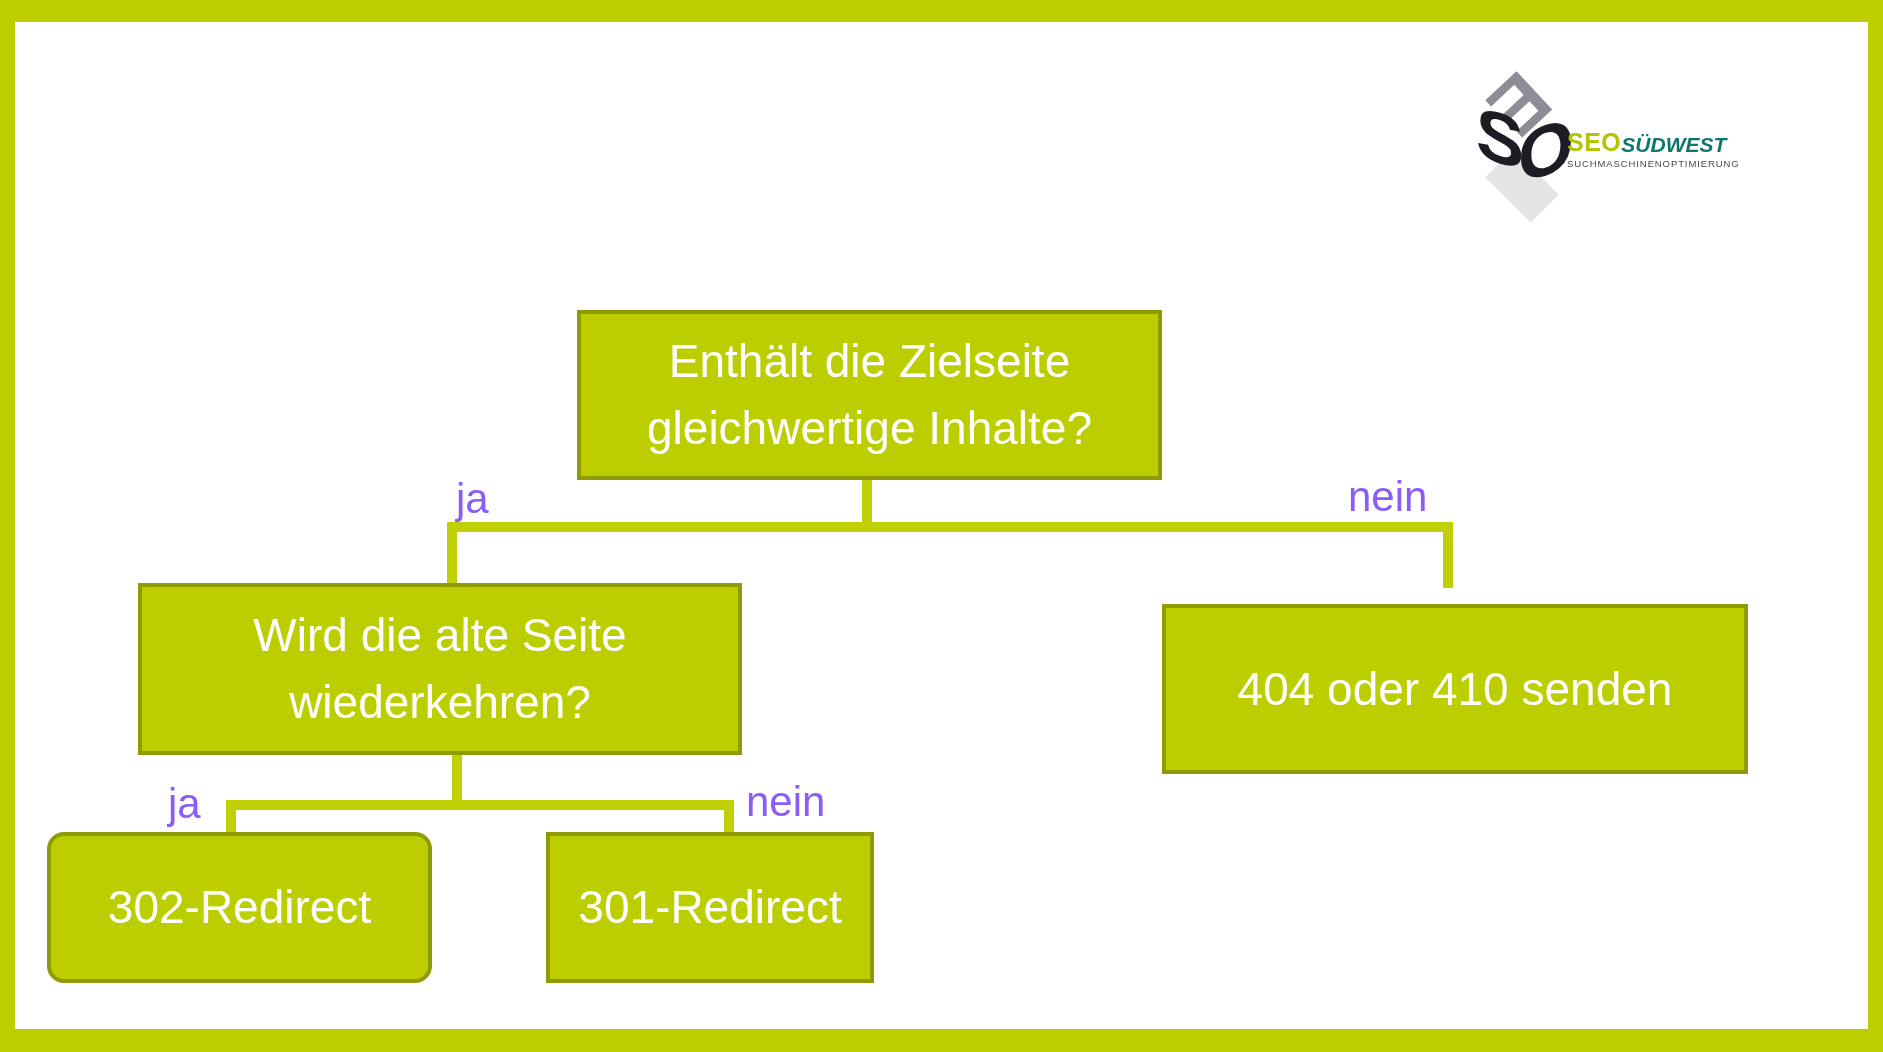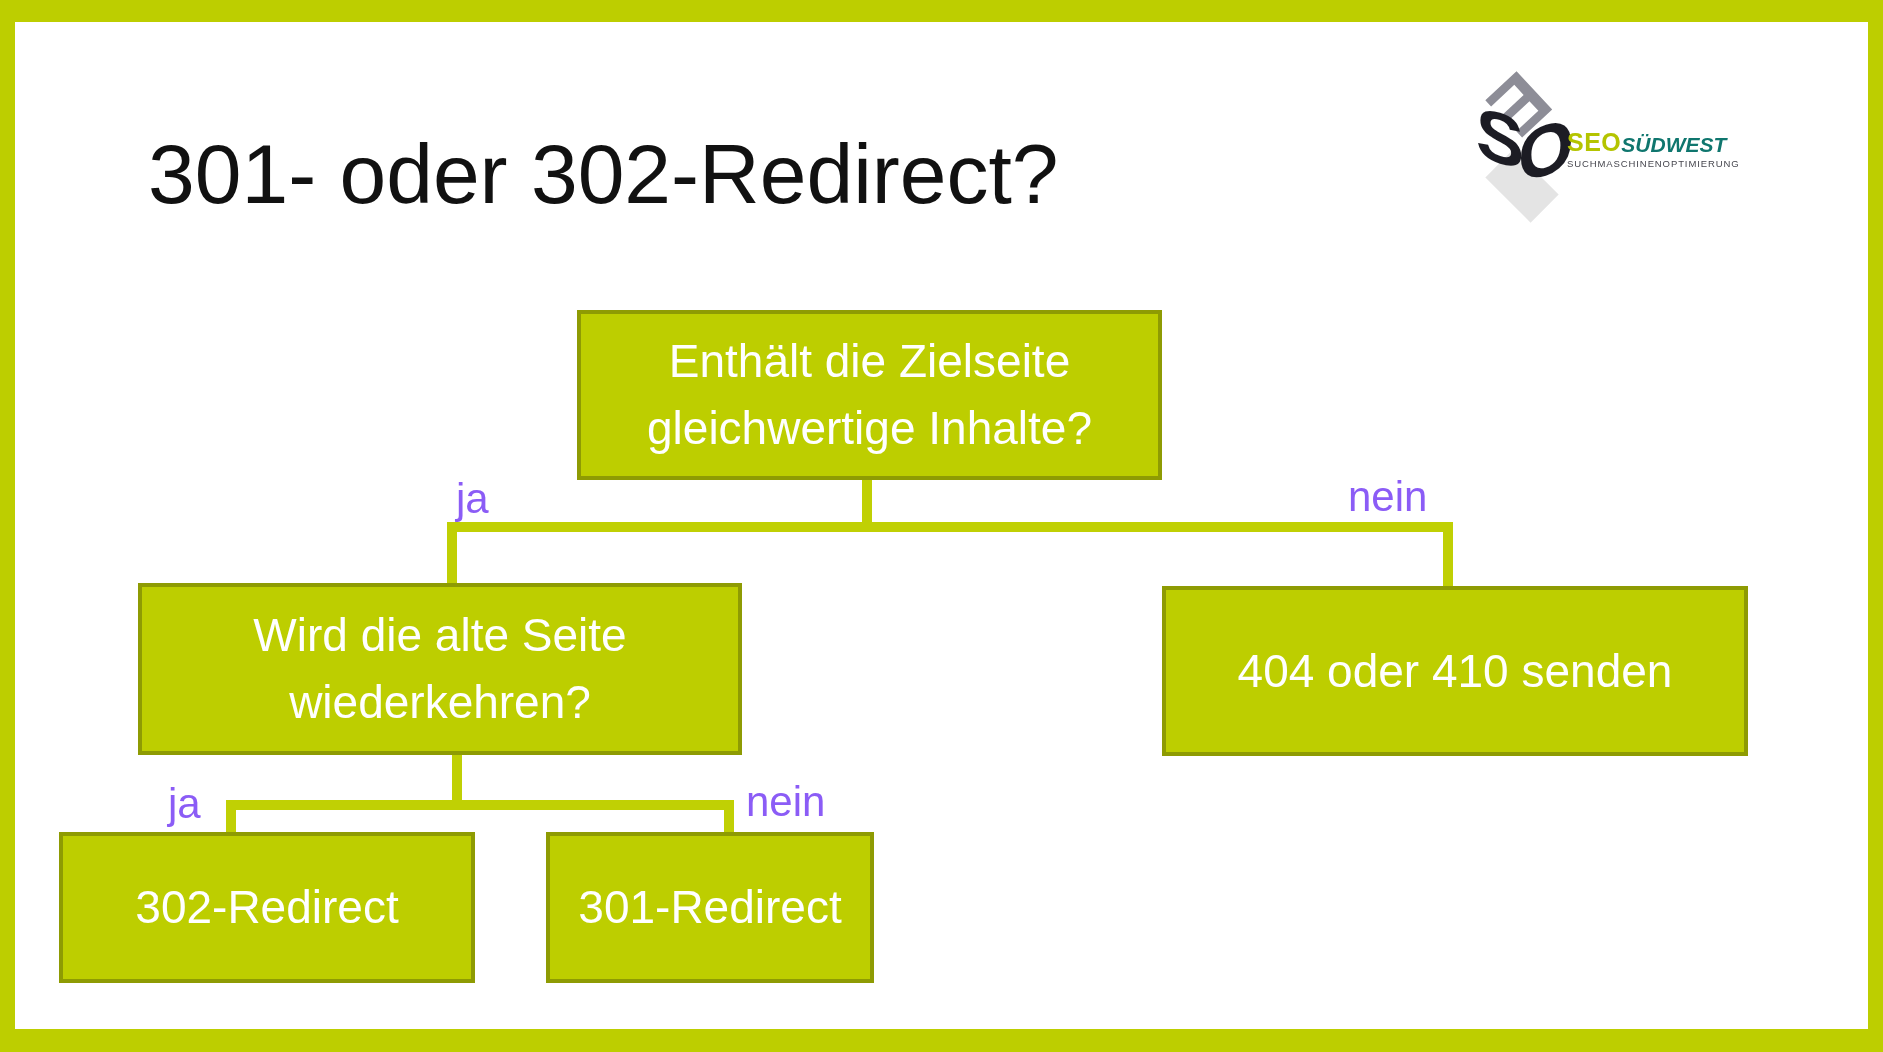--- a/index.html
+++ b/index.html
@@ -41,22 +41,22 @@
   
   .node {
     position:absolute; box-sizing:border-box;
     background:#bdce00; border:4px solid #8e9b03;
     display:flex; align-items:center; justify-content:center;
     text-align:center; color:#ffffff;
     font-size:46px; line-height:1.45; padding:0 30px;
   }
   .node-root { left:577px; top:310px; width:585px; height:170px; }
   .node-mid-left { left:138px; top:583px; width:604px; height:172px; }
-  .node-mid-right { left:1162px; top:586px; width:586px; height:170px; }
-  .node-bottom-left { left:59px; top:832px; width:416px; height:151px; padding:0 10px; }
+  .node-mid-right { left:1162px; top:604px; width:586px; height:170px; }
+  .node-bottom-left { left:47px; top:832px; width:385px; height:151px; padding:0 10px;border-radius:17px; }
   .node-bottom-right { left:546px; top:832px; width:328px; height:151px; padding:0 10px; }
 
   
   .conn { position:absolute; background:#c0d004; }
   .c-root-v   { left:862px; top:478px; width:10px; height:49px; }
   .c-h1       { left:447px; top:522px; width:1006px; height:10px; }
   .c-left1-v  { left:447px; top:522px; width:10px; height:63px; }
   .c-right1-v { left:1443px; top:522px; width:10px; height:66px; }
   .c-mid2-v   { left:452px; top:753px; width:10px; height:53px; }
   .c-h2       { left:226px; top:800px; width:508px; height:10px; }
@@ -73,21 +73,20 @@
 </head>
 <body>
 
 <div class="slide">
 
   <div class="frame frame-top"></div>
   <div class="frame frame-left"></div>
   <div class="frame frame-right"></div>
   <div class="frame frame-bottom"></div>
 
-  <div class="title">301- oder 302-Redirect?</div>
 
   <div class="logo">
     <div class="cube">
       <div class="cube-shadow"></div>
       <span class="cube-letter cube-e">E</span>
       <span class="cube-letter cube-s">S</span>
       <span class="cube-letter cube-o">O</span>
     </div>
     <div class="logo-text">
       <div class="brand-line">

